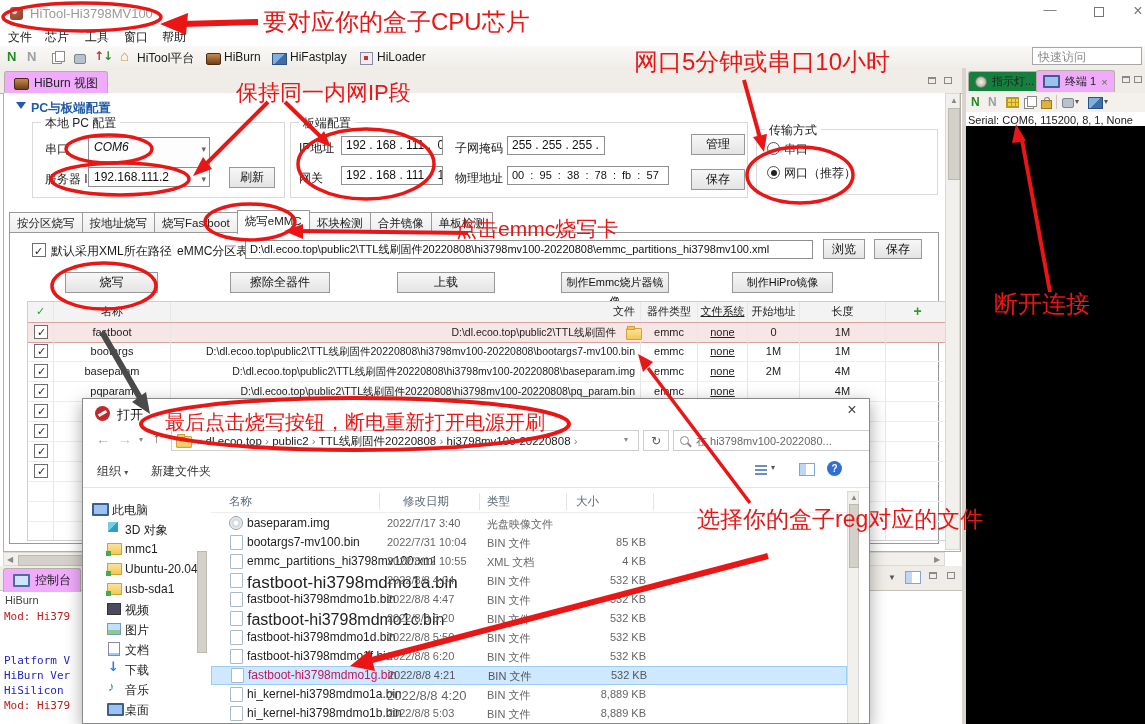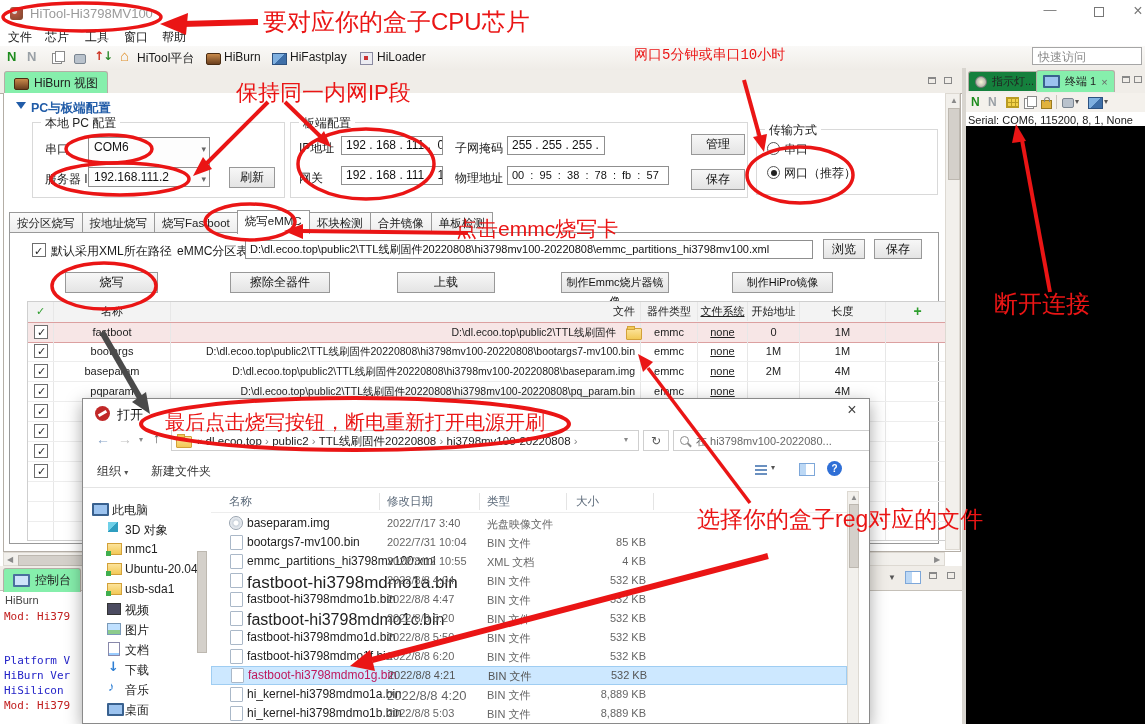--- a/index.html
+++ b/index.html
@@ -17,21 +17,21 @@
   .combo::after{content:"▾";position:absolute;right:3px;top:2px;font-size:9px;color:#666;}
   .grp{border:1px solid #d9d9d9;background:#fff;box-sizing:border-box;}
   .grplbl{position:absolute;top:-8px;left:8px;background:#fff;padding:0 4px;font-size:12px;color:#222;}
   .cb{width:12px;height:12px;background:#fff;border:1px solid #6e6e6e;box-sizing:content-box;}
   .cb.on::after{content:"✓";position:relative;left:1px;top:-3px;font:bold 11px/12px "DejaVu Sans",sans-serif;color:#222;}
   .radio{width:11px;height:11px;border:1px solid #555;border-radius:50%;background:#fff;}
   .radio.on::after{content:"";position:absolute;left:2.5px;top:2.5px;width:6px;height:6px;border-radius:50%;background:#222;}
   .xtab{display:inline-block;border:1px solid #999;border-bottom:none;background:linear-gradient(#fbfbfb,#ececec);
         padding:3px 7px;font-size:11.5px;color:#222;margin-right:-1px;vertical-align:bottom;}
   .xtab.act{background:#fff;padding-bottom:5px;position:relative;z-index:2;}
-  .etab{position:absolute;display:flex;align-items:center;gap:5px;background:#86efac;border:1px solid #b4aea6;
+  .etab{position:absolute;display:flex;align-items:center;gap:5px;background:#f0abfc;border:1px solid #b4aea6;
         border-bottom:none;border-radius:3px 3px 0 0;padding:3px 9px;font-size:12px;color:#222;}
   .etab.inact{background:#15803d;}
   .hrow{position:absolute;height:19px;font-size:11px;color:#222;}
   .tcell{position:absolute;top:0;height:19px;line-height:19px;border-right:1px solid #e7e7e7;box-sizing:border-box;overflow:hidden;}
   .c0{left:0;width:26px;text-align:center;}
   .c1{left:26px;width:117px;text-align:center;}
   .c2{left:143px;width:470px;text-align:right;padding-right:5px;font-size:10.5px;}
   .c3{left:613px;width:57px;text-align:center;}
   .c4{left:670px;width:50px;text-align:center;text-decoration:underline;}
   .c5{left:720px;width:52px;text-align:center;}
@@ -132,21 +132,21 @@
   </div>
 
   <div class="abs" style="left:3px;top:93px;width:958px;height:459px;background:#fff;border:1px solid #b4aea6;border-top:none;box-sizing:border-box;">
 
     <span class="abs" style="left:12px;top:9px;width:0;height:0;border-left:5px solid transparent;border-right:5px solid transparent;border-top:7px solid #215ca8;"></span>
     <span class="abs" style="left:27px;top:7px;font-size:12.5px;font-weight:bold;color:#215ca8;">PC与板端配置</span>
 
     <div class="abs grp" style="left:28px;top:29px;width:253px;height:76px;">
       <span class="grplbl">本地 PC 配置</span>
       <span class="abs txt12" style="left:12px;top:18px;">串口</span>
-      <div class="abs combo" style="left:55px;top:14px;width:122px;height:36px;">COM6</div>
+      <div class="abs combo" style="left:55px;top:14px;width:122px;height:36px;font-style:italic;">COM6</div>
       <span class="abs txt12" style="left:12px;top:48px;">服务器 IP</span>
       <div class="abs combo" style="left:55px;top:44px;width:122px;height:20px;">192.168.111.2</div>
       <div class="abs wbtn" style="left:196px;top:44px;width:46px;height:21px;">刷新</div>
     </div>
 
     <div class="abs grp" style="left:286px;top:29px;width:458px;height:76px;">
       <span class="grplbl">板端配置</span>
       <span class="abs txt12" style="left:8px;top:17px;">IP地址</span>
       <div class="abs inp" style="left:50px;top:13px;width:102px;height:19px;">192 . 168 . 111 .  0</div>
       <span class="abs txt12" style="left:8px;top:47px;">网关</span>
@@ -443,21 +443,21 @@
       <span class="abs" style="left:42px;top:191px;">音乐</span>
       <span class="abs mon" style="left:24px;top:212px;"></span>
       <span class="abs" style="left:42px;top:211px;">桌面</span>
       <div class="abs thumb" style="left:114px;top:60px;width:8px;height:100px;"></div>
     </div>
 
     <div class="abs" style="left:128px;top:92px;width:648px;height:234px;overflow:hidden;">
       <div class="abs" style="left:0;top:0;width:648px;height:21px;border-bottom:1px solid #ededed;font-size:11.5px;color:#5c6a7a;">
         <span class="abs" style="left:18px;top:3px;">名称</span>
         <span class="abs" style="left:150px;top:-3px;color:#8a8a8a;font-size:9px;">ˆ</span>
-        <span class="abs" style="left:176px;top:3px;">修改日期</span>
+        <span class="abs" style="left:192px;top:3px;">修改日期</span>
         <span class="abs" style="left:276px;top:3px;">类型</span>
         <span class="abs" style="left:365px;top:3px;">大小</span>
         <span class="abs" style="left:168px;top:2px;width:1px;height:17px;background:#e4e4e4;"></span>
         <span class="abs" style="left:268px;top:2px;width:1px;height:17px;background:#e4e4e4;"></span>
         <span class="abs" style="left:355px;top:2px;width:1px;height:17px;background:#e4e4e4;"></span>
         <span class="abs" style="left:442px;top:2px;width:1px;height:17px;background:#e4e4e4;"></span>
       </div>
 
       <div class="abs" style="left:0;top:23px;width:636px;height:19px;">
         <span class="abs disc" style="left:18px;top:2px;"></span>
@@ -581,19 +581,19 @@
       <polygon points="1016,124 1026,141 1012,143" stroke="none"></polygon>
     </g>
     <g stroke="#4a4a4a" fill="#4a4a4a">
       <line x1="102" y1="332" x2="140" y2="398" stroke-width="6"></line>
       <polygon points="150,414 132,402 146,392" stroke="none"></polygon>
     </g>
   </svg>
 
   <div class="note" style="left:236px;top:78px;font-size:22px;">保持同一内网IP段</div>
   <div class="note" style="left:263px;top:6px;font-size:24px;">要对应你的盒子CPU芯片</div>
-  <div class="note" style="left:634px;top:46px;font-size:14px;font-family:Liberation Mono, monospace;">网口5分钟或串口10小时</div>
+  <div class="note" style="left:634px;top:46px;font-size:24px;">网口5分钟或串口10小时</div>
   <div class="note" style="left:456px;top:215px;font-size:21px;">点击emmc烧写卡</div>
   <div class="note" style="left:165px;top:409px;font-size:20px;">最后点击烧写按钮，断电重新打开电源开刷</div>
   <div class="note" style="left:697px;top:504px;font-size:23px;">选择你的盒子reg对应的文件</div>
   <div class="note" style="left:994px;top:288px;font-size:24px;">断开连接</div>
 
 </div>
 
 </body></html>

